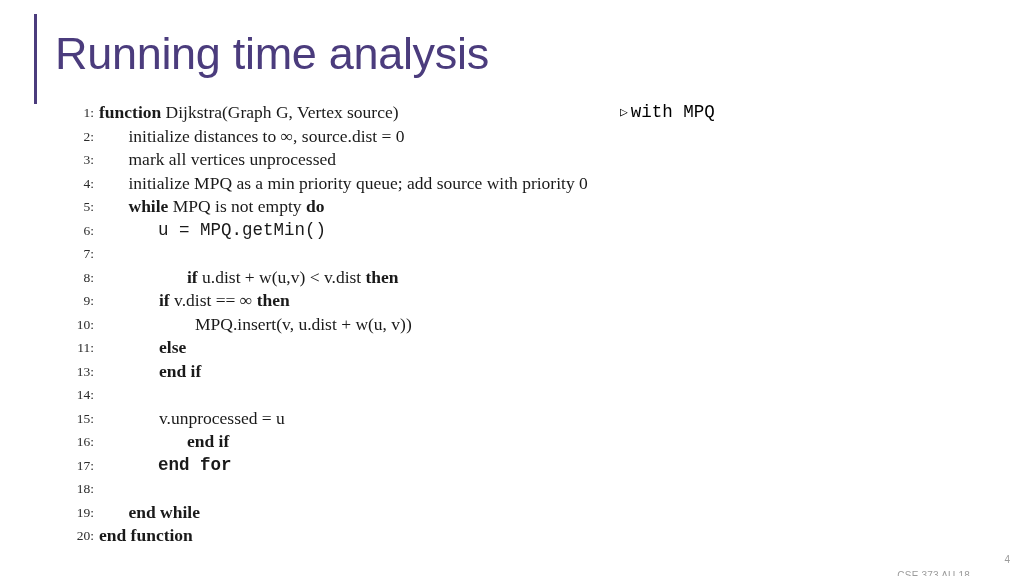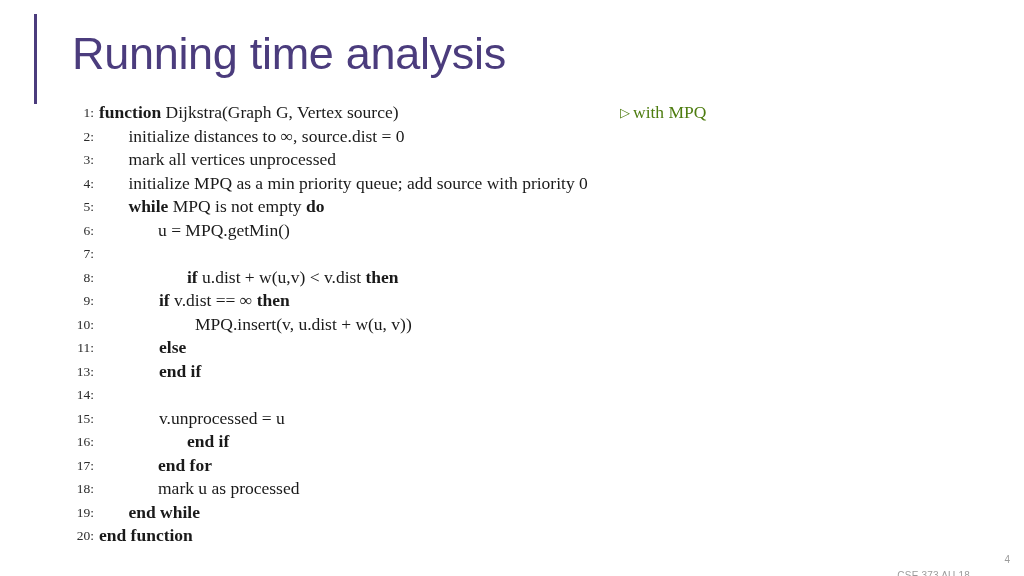--- a/index.html
+++ b/index.html
@@ -34,21 +34,20 @@
     position: absolute;
     left: 55px;
     top: 26px;
     font-family: "Liberation Sans", "DejaVu Sans", sans-serif;
     font-size: 45px;
     font-weight: 400;
     line-height: 56px;
     color: #4b3c7d;
     letter-spacing: -0.3px;
     white-space: nowrap;
-    margin-left: 17px;
   }
 
   
   .algorithm {
     position: absolute;
     left: 0;
     top: 101px;
     width: 1024px;
   }
   .algo-line {
@@ -69,34 +68,35 @@
     line-height: 23.5px;
   }
   .line-body {
     position: absolute;
     left: 99px;
     line-height: 23.5px;
   }
   
   .ind-0 { margin-left: 0px; }
   .ind-1 { margin-left: 29.5px; }
-  .ind-2 { margin-left: 59px; }
+  .ind-2 { margin-left: 59px; font-family: Liberation Mono, monospace; }
   .ind-3 { margin-left: 88px; }
   .ind-4 { margin-left: 60px; }
   .ind-5 { margin-left: 96px; }
 
   .kw { font-weight: 700; }
 
   .line-comment {
     position: absolute;
     left: 620px;
     line-height: 23.5px;
     font-size: 17.5px;
-    color: #4d7c0f;
+    color: #000000;
     white-space: nowrap;
+    font-family: Liberation Mono, monospace;
   }
   .tri {
     font-size: 13px;
     vertical-align: 1px;
     padding-right: 3px;
   }
 
   
   .footer {
     position: absolute;
@@ -190,21 +190,20 @@
       <div class="algo-line">
         <span class="line-no">16:</span>
         <span class="line-body ind-3"><span class="kw">end if</span></span>
       </div>
       <div class="algo-line">
         <span class="line-no">17:</span>
         <span class="line-body ind-2"><span class="kw">end for</span></span>
       </div>
       <div class="algo-line">
         <span class="line-no">18:</span>
-        <span class="line-body ind-2">mark u as processed</span>
       </div>
       <div class="algo-line">
         <span class="line-no">19:</span>
         <span class="line-body ind-1"><span class="kw">end while</span></span>
       </div>
       <div class="algo-line">
         <span class="line-no">20:</span>
         <span class="line-body ind-0"><span class="kw">end function</span></span>
       </div>
     </div>

